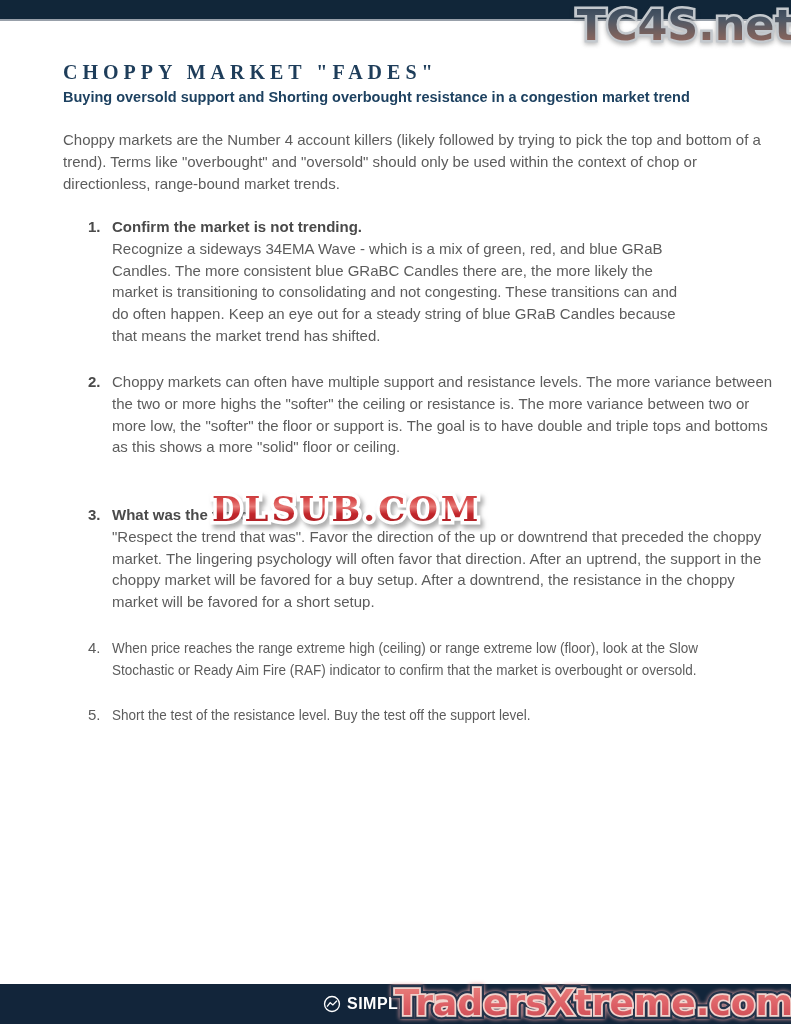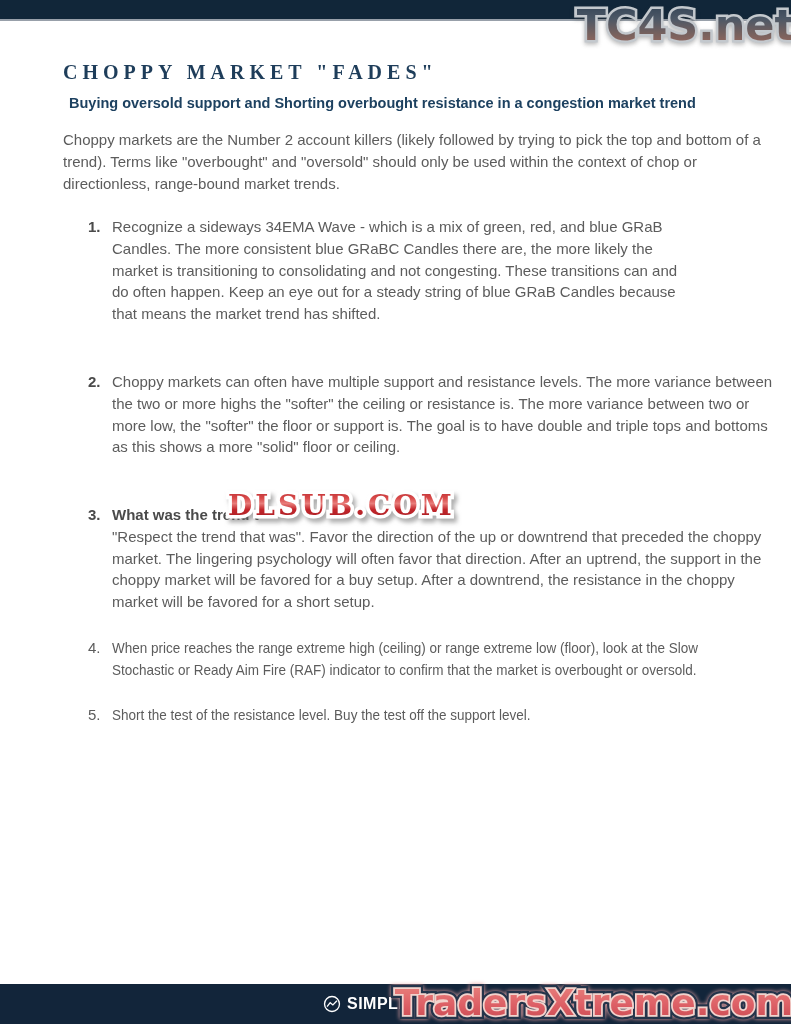--- a/index.html
+++ b/index.html
@@ -29,37 +29,37 @@
     background:linear-gradient(180deg,#2c3e52 0%,#4d5866 38%,#77615e 68%,#a4695c 100%);
     -webkit-background-clip:text;background-clip:text;color:transparent;
   }
   
   .page-title{
     position:absolute;top:61px;left:63px;margin:0;
     font-family:"Liberation Serif", serif;font-weight:bold;
     font-size:20px;letter-spacing:5px;color:#1e3d5a;
   }
   .page-subtitle{
-    position:absolute;top:89px;left:63px;margin:6px;
+    position:absolute;top:89px;left:63px;margin:0;
     font-size:14.5px;font-weight:bold;color:#1d4160;
   }
   .intro{
     position:absolute;top:129px;left:63px;margin:0;width:712px;
     font-size:15px;line-height:21.8px;color:#5c5c5c;
   }
   .item{position:absolute;left:88px;font-size:15px;line-height:21.8px;color:#5c5c5c;}
   .item .num{position:absolute;left:0;top:0;}
   .item .num.bold{font-weight:bold;color:#4a4a4a;}
   .item .content{margin-left:24px;}
   .item .heading{font-weight:bold;color:#4a4a4a;}
   .item.condensed .content{transform:scaleX(0.9);transform-origin:left top;}
   
   .dlsub{
-    position:absolute;top:492px;left:228px;
-    font-family:"DejaVu Serif", serif;font-weight:bold;font-size:28px;
+    position:absolute;top:492px;left:212px;
+    font-family:"DejaVu Serif", serif;font-weight:bold;font-size:34px;
     letter-spacing:3px;
     filter:drop-shadow(3px 4px 2px rgba(110,110,110,.55));
   }
   .dlsub .layer{-webkit-text-stroke:7px #ffffff;color:#ffffff;}
   .dlsub .top-layer{
     background:linear-gradient(180deg,#b5282c 0%,#d94a4a 28%,#e87d7a 44%,#c3262b 62%,#9e1d22 100%);
     -webkit-background-clip:text;background-clip:text;color:transparent;
   }
   
   .footer-bar{
@@ -93,25 +93,26 @@
 <div class="top-bar"></div>
 
 <div class="tc4s stacked">
   <span class="layer">TC4S.net</span>
   <span class="top-layer">TC4S.net</span>
 </div>
 
 <main>
   <h1 class="page-title">CHOPPY MARKET "FADES"</h1>
   <h2 class="page-subtitle">Buying oversold support and Shorting overbought resistance in a congestion market trend</h2>
-  <p class="intro">Choppy markets are the Number 2 account killers (likely followed by trying to pick the top and bottom of a trend). Terms like "overbought" and "oversold" should only be used within the context of chop or directionless, range-bound market trends.</p>
+  <p class="intro">Choppy markets are the Number 4 account killers (likely followed by trying to pick the top and bottom of a trend). Terms like "overbought" and "oversold" should only be used within the context of chop or directionless, range-bound market trends.</p>
 
   <div class="item" style="top:216px">
     <span class="num bold">1.</span>
     <div class="content" style="width:585px">
+      <div class="heading">Confirm the market is not trending.</div>
       <div class="body">Recognize a sideways 34EMA Wave  - which is a mix of green, red, and blue GRaB Candles. The more consistent blue GRaBC Candles there are, the more likely the market is transitioning to consolidating and not congesting. These transitions can and do often happen. Keep an eye out for a steady string of blue GRaB Candles because that means the market trend has shifted.</div>
     </div>
   </div>
 
   <div class="item" style="top:371px">
     <span class="num bold">2.</span>
     <div class="content" style="width:668px">
       <div class="body">Choppy markets can often have multiple support and resistance levels. The more variance between the two or more highs the "softer" the ceiling or resistance is. The more variance between two or more low, the "softer" the floor or support is. The goal is to have double and triple tops and bottoms as this shows a more "solid" floor or ceiling.</div>
     </div>
   </div>

